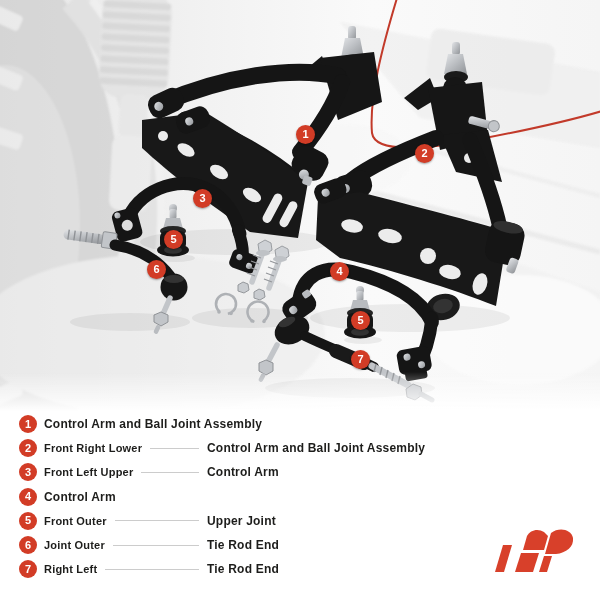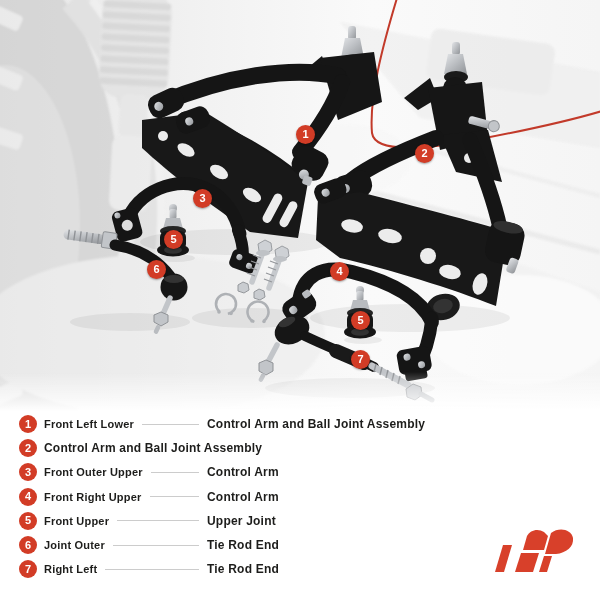--- a/index.html
+++ b/index.html
@@ -298,50 +298,46 @@
   <div class="badge" style="left:330px;top:262px;">4</div>
   <div class="badge" style="left:164px;top:230px;">5</div>
   <div class="badge" style="left:351px;top:311px;">5</div>
   <div class="badge" style="left:147px;top:260px;">6</div>
   <div class="badge" style="left:351px;top:350px;">7</div>
 </div>
 
 <div class="legend">
   <div class="legend-row">
     <div class="legend-badge">1</div>
-    <div class="legend-left">
-        <span class="legend-label">Front Left Lower</span>
-        <span class="legend-line"></span>
-      </div>
     <span class="legend-desc">Control Arm and Ball Joint Assembly</span>
   </div>
   <div class="legend-row">
     <div class="legend-badge">2</div>
+    <div class="legend-left">
+        <span class="legend-label">Front Right Lower</span>
+        <span class="legend-line"></span>
+      </div>
     <span class="legend-desc">Control Arm and Ball Joint Assembly</span>
   </div>
   <div class="legend-row">
     <div class="legend-badge">3</div>
     <div class="legend-left">
-        <span class="legend-label">Front Outer Upper</span>
+        <span class="legend-label">Front Left Upper</span>
         <span class="legend-line"></span>
       </div>
     <span class="legend-desc">Control Arm</span>
   </div>
   <div class="legend-row">
     <div class="legend-badge">4</div>
-    <div class="legend-left">
-        <span class="legend-label">Front Right Upper</span>
-        <span class="legend-line"></span>
-      </div>
     <span class="legend-desc">Control Arm</span>
   </div>
   <div class="legend-row">
     <div class="legend-badge">5</div>
     <div class="legend-left">
-        <span class="legend-label">Front Upper</span>
+        <span class="legend-label">Front Outer</span>
         <span class="legend-line"></span>
       </div>
     <span class="legend-desc">Upper Joint</span>
   </div>
   <div class="legend-row">
     <div class="legend-badge">6</div>
     <div class="legend-left">
         <span class="legend-label">Joint Outer</span>
         <span class="legend-line"></span>
       </div>

